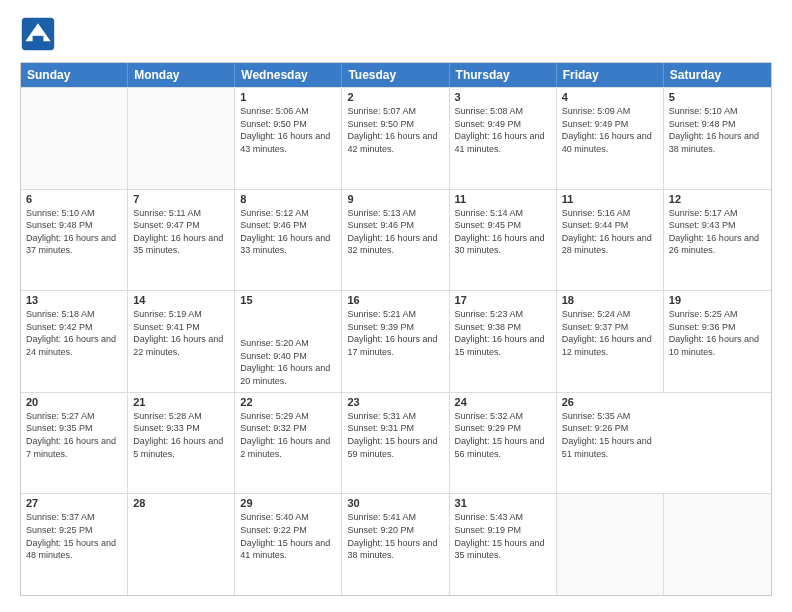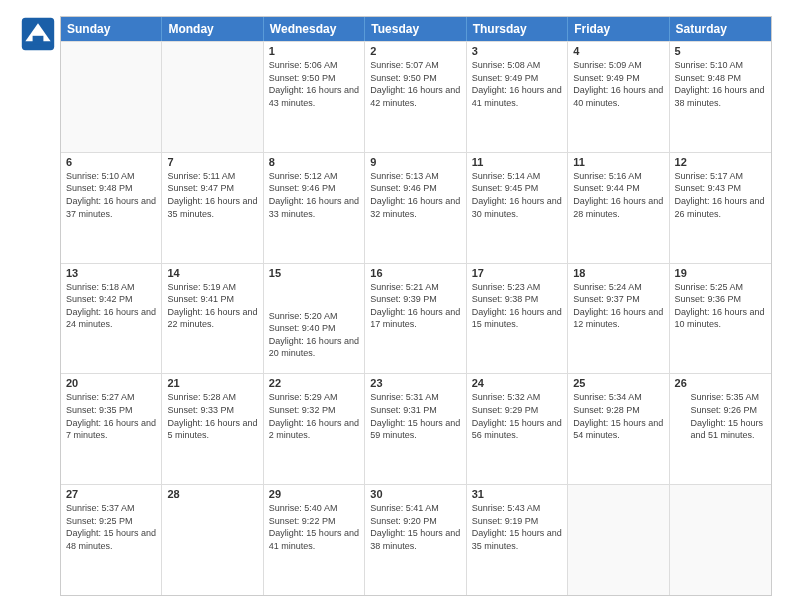--- a/index.html
+++ b/index.html
@@ -8,21 +8,21 @@
       height: 612px;
       font-family: Arial, Helvetica, sans-serif;
       background: #fff;
       overflow: hidden;
     }
     .page {
       width: 792px;
       height: 612px;
       padding: 16px 20px;
       display: flex;
-      flex-direction: row;
+      flex-direction: column;
     }
     .header {
       display: flex;
       justify-content: space-between;
       align-items: flex-start;
       margin-bottom: 10px;
     }
     .logo {
       display: flex;
       align-items: center;
@@ -286,28 +286,22 @@
 Sunset: 9:31 PM
 Daylight: 15 hours and 59 minutes.</div>
           </div>
           <div class="cal-cell">
             <span class="day-num">24</span>
             <div class="cell-info" style="white-space: pre-line;">Sunrise: 5:32 AM
 Sunset: 9:29 PM
 Daylight: 15 hours and 56 minutes.</div>
           </div>
           <div class="cal-cell">
-            <span class="day-num">25</span>
-            <div class="cell-info" style="white-space: pre-line;">Sunrise: 5:34 AM
-Sunset: 9:28 PM
-Daylight: 15 hours and 54 minutes.</div>
-          </div>
-          <div class="cal-cell">
             <span class="day-num">26</span>
-            <div class="cell-info" style="white-space: pre-line; margin-left: 16px;">Sunrise: 5:35 AM
+            <div class="cell-info" style="white-space: pre-line;">Sunrise: 5:35 AM
 Sunset: 9:26 PM
 Daylight: 15 hours and 51 minutes.</div>
           </div>
         </div>
         <div class="cal-row">
           <div class="cal-cell">
             <span class="day-num">27</span>
             <div class="cell-info" style="white-space: pre-line;">Sunrise: 5:37 AM
 Sunset: 9:25 PM
 Daylight: 15 hours and 48 minutes.</div>

